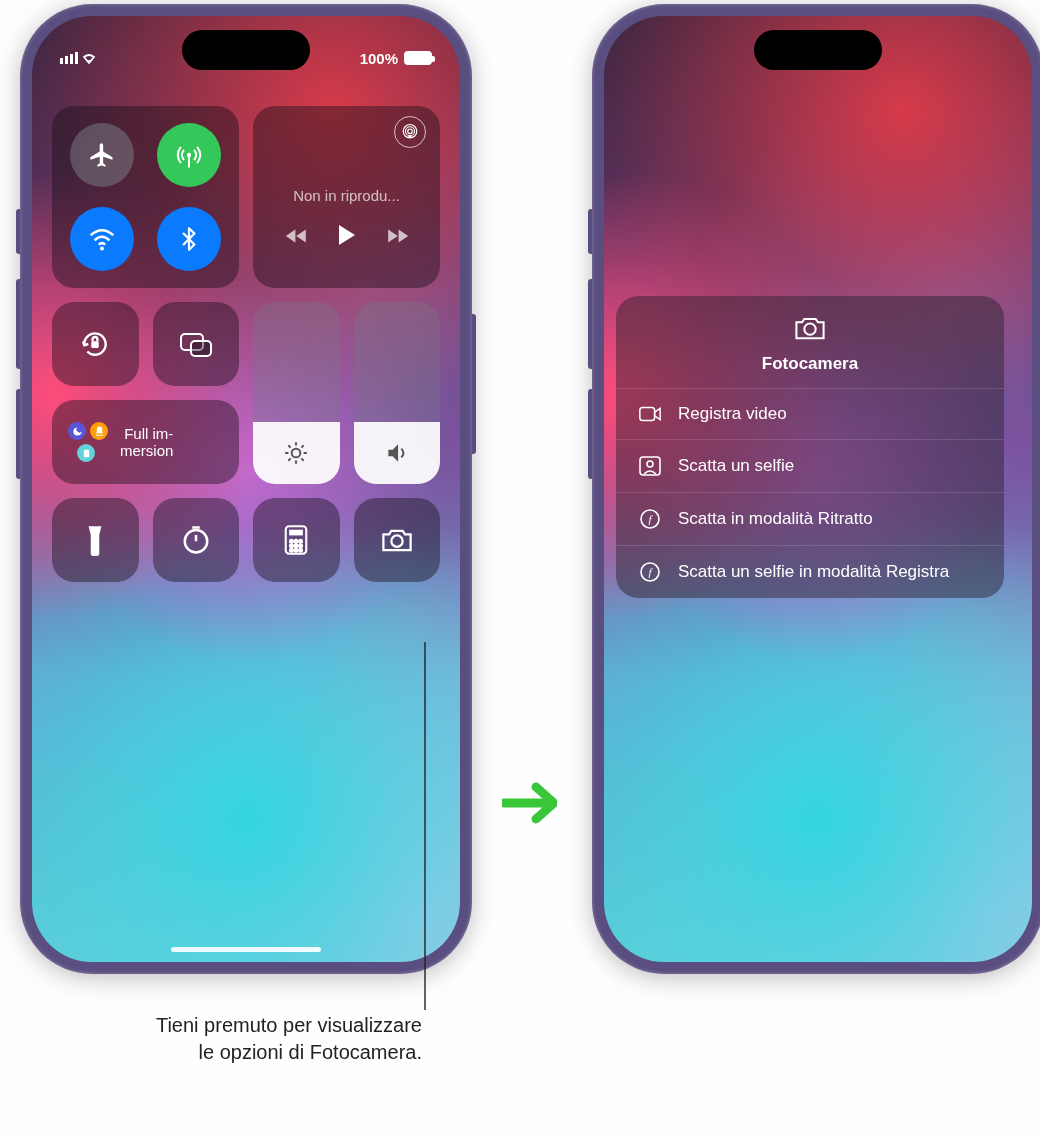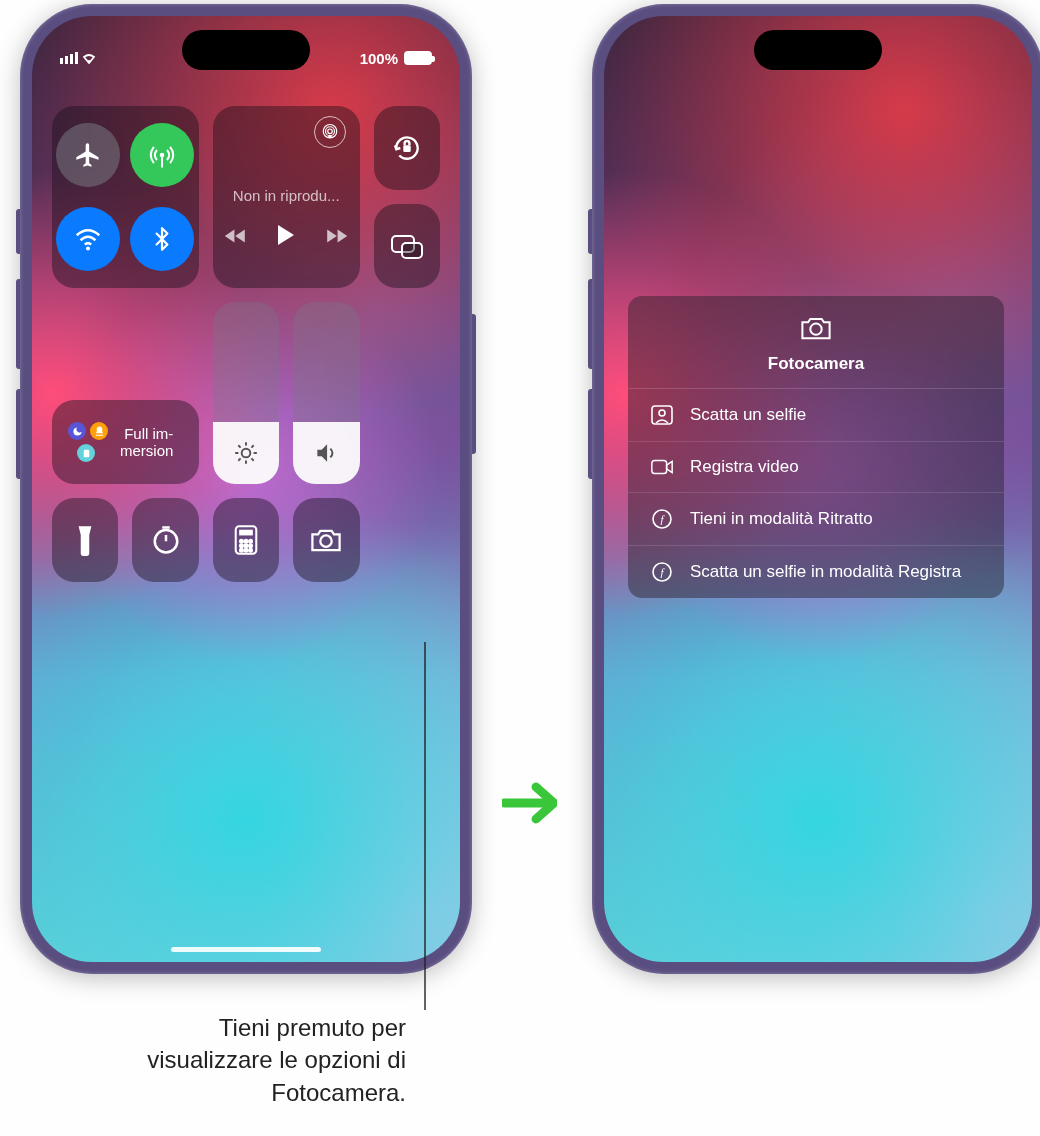--- a/index.html
+++ b/index.html
@@ -123,21 +123,21 @@
     right:-5px; top:3px; width:3px; height:6px;
     background:#fff; border-radius:0 2px 2px 0;
   }
 
   .cc {
     position:absolute;
     top: 90px;
     left: 20px;
     right: 20px;
     display: grid;
-    grid-template-columns: repeat(5, 1fr);
+    grid-template-columns: repeat(4, 1fr);
     grid-auto-rows: 84px;
     gap: 14px;
     z-index: 15;
   }
   .tile {
     background: rgba(20,15,25,0.42);
     border-radius: 22px;
     display:flex;
     align-items:center;
     justify-content:center;
@@ -246,25 +246,25 @@
     width:150px; height:5px;
     background:rgba(255,255,255,0.9);
     border-radius:3px;
     z-index:20;
   }
 
   
   .menu {
     position:absolute;
     top: 280px;
-    left: 24px;
+    left: 12px;
     right: 28px;
     background: rgba(35,30,40,0.45);
     backdrop-filter: blur(18px);
-    border-radius: 14px;
+    border-radius: 22px;
     color:#fff;
     z-index:15;
     overflow:hidden;
   }
   .menu-header {
     padding: 18px 10px 14px;
     text-align:center;
     border-bottom: 1px solid rgba(255,255,255,0.15);
   }
   .menu-header .tl {
@@ -284,25 +284,25 @@
   .arrow {
     align-self:center;
     margin-top: 470px;
     width: 60px;
     color:#39c639;
     flex-shrink:0;
   }
 
   .caption {
     position:absolute;
-    left: 124px;
+    left: 140px;
     top: 1012px;
     width: 270px;
     text-align:right;
-    font-size:24px;
+    font-size:20px;
     line-height:1.35;
     color:#222;
   }
   .leader {
     position:absolute;
     stroke:#222;
     fill:none;
     left:0; top:0;
     pointer-events:none;
   }
@@ -508,45 +508,45 @@
       <div class="menu">
         <div class="menu-header">
           <svg width="34" height="28" viewBox="0 0 30 24" fill="none" stroke="#fff" stroke-width="1.8">
             <path d="M3 7h5l2-3h10l2 3h5v14H3z"></path>
             <circle cx="15" cy="13" r="5"></circle>
           </svg>
           <div class="tl">Fotocamera</div>
         </div>
         <div class="menu-item">
           <span class="ic">
+            <svg width="26" height="18" viewBox="0 0 26 18" fill="none" stroke="#fff" stroke-width="1.6">
+              <rect x="2" y="2" width="16" height="14" rx="3"></rect>
+              <path d="M18 7 L24 3 V15 L18 11 Z"></path>
+            </svg>
+          </span>
+          <span>Registra video</span>
+        </div>
+        <div class="menu-item">
+          <span class="ic">
             <svg width="24" height="22" viewBox="0 0 24 22" fill="none" stroke="#fff" stroke-width="1.6">
               <rect x="2" y="2" width="20" height="18" rx="3"></rect>
               <circle cx="12" cy="9" r="3"></circle>
               <path d="M6 19 Q12 13 18 19"></path>
             </svg>
           </span>
           <span>Scatta un selfie</span>
-        </div>
-        <div class="menu-item">
-          <span class="ic">
-            <svg width="26" height="18" viewBox="0 0 26 18" fill="none" stroke="#fff" stroke-width="1.6">
-              <rect x="2" y="2" width="16" height="14" rx="3"></rect>
-              <path d="M18 7 L24 3 V15 L18 11 Z"></path>
-            </svg>
-          </span>
-          <span>Registra video</span>
         </div>
         <div class="menu-item">
           <span class="ic">
             <svg width="22" height="22" viewBox="0 0 22 22" fill="none" stroke="#fff" stroke-width="1.6">
               <circle cx="11" cy="11" r="9"></circle>
               <text x="11" y="15" text-anchor="middle" fill="#fff" font-size="11" font-style="italic" font-family="serif" stroke="none">f</text>
             </svg>
           </span>
-          <span>Tieni in modalità Ritratto</span>
+          <span>Scatta in modalità Ritratto</span>
         </div>
         <div class="menu-item">
           <span class="ic">
             <svg width="22" height="22" viewBox="0 0 22 22" fill="none" stroke="#fff" stroke-width="1.6">
               <circle cx="11" cy="11" r="9"></circle>
               <text x="11" y="15" text-anchor="middle" fill="#fff" font-size="11" font-style="italic" font-family="serif" stroke="none">f</text>
             </svg>
           </span>
           <span>Scatta un selfie in modalità Registra</span>
         </div>

